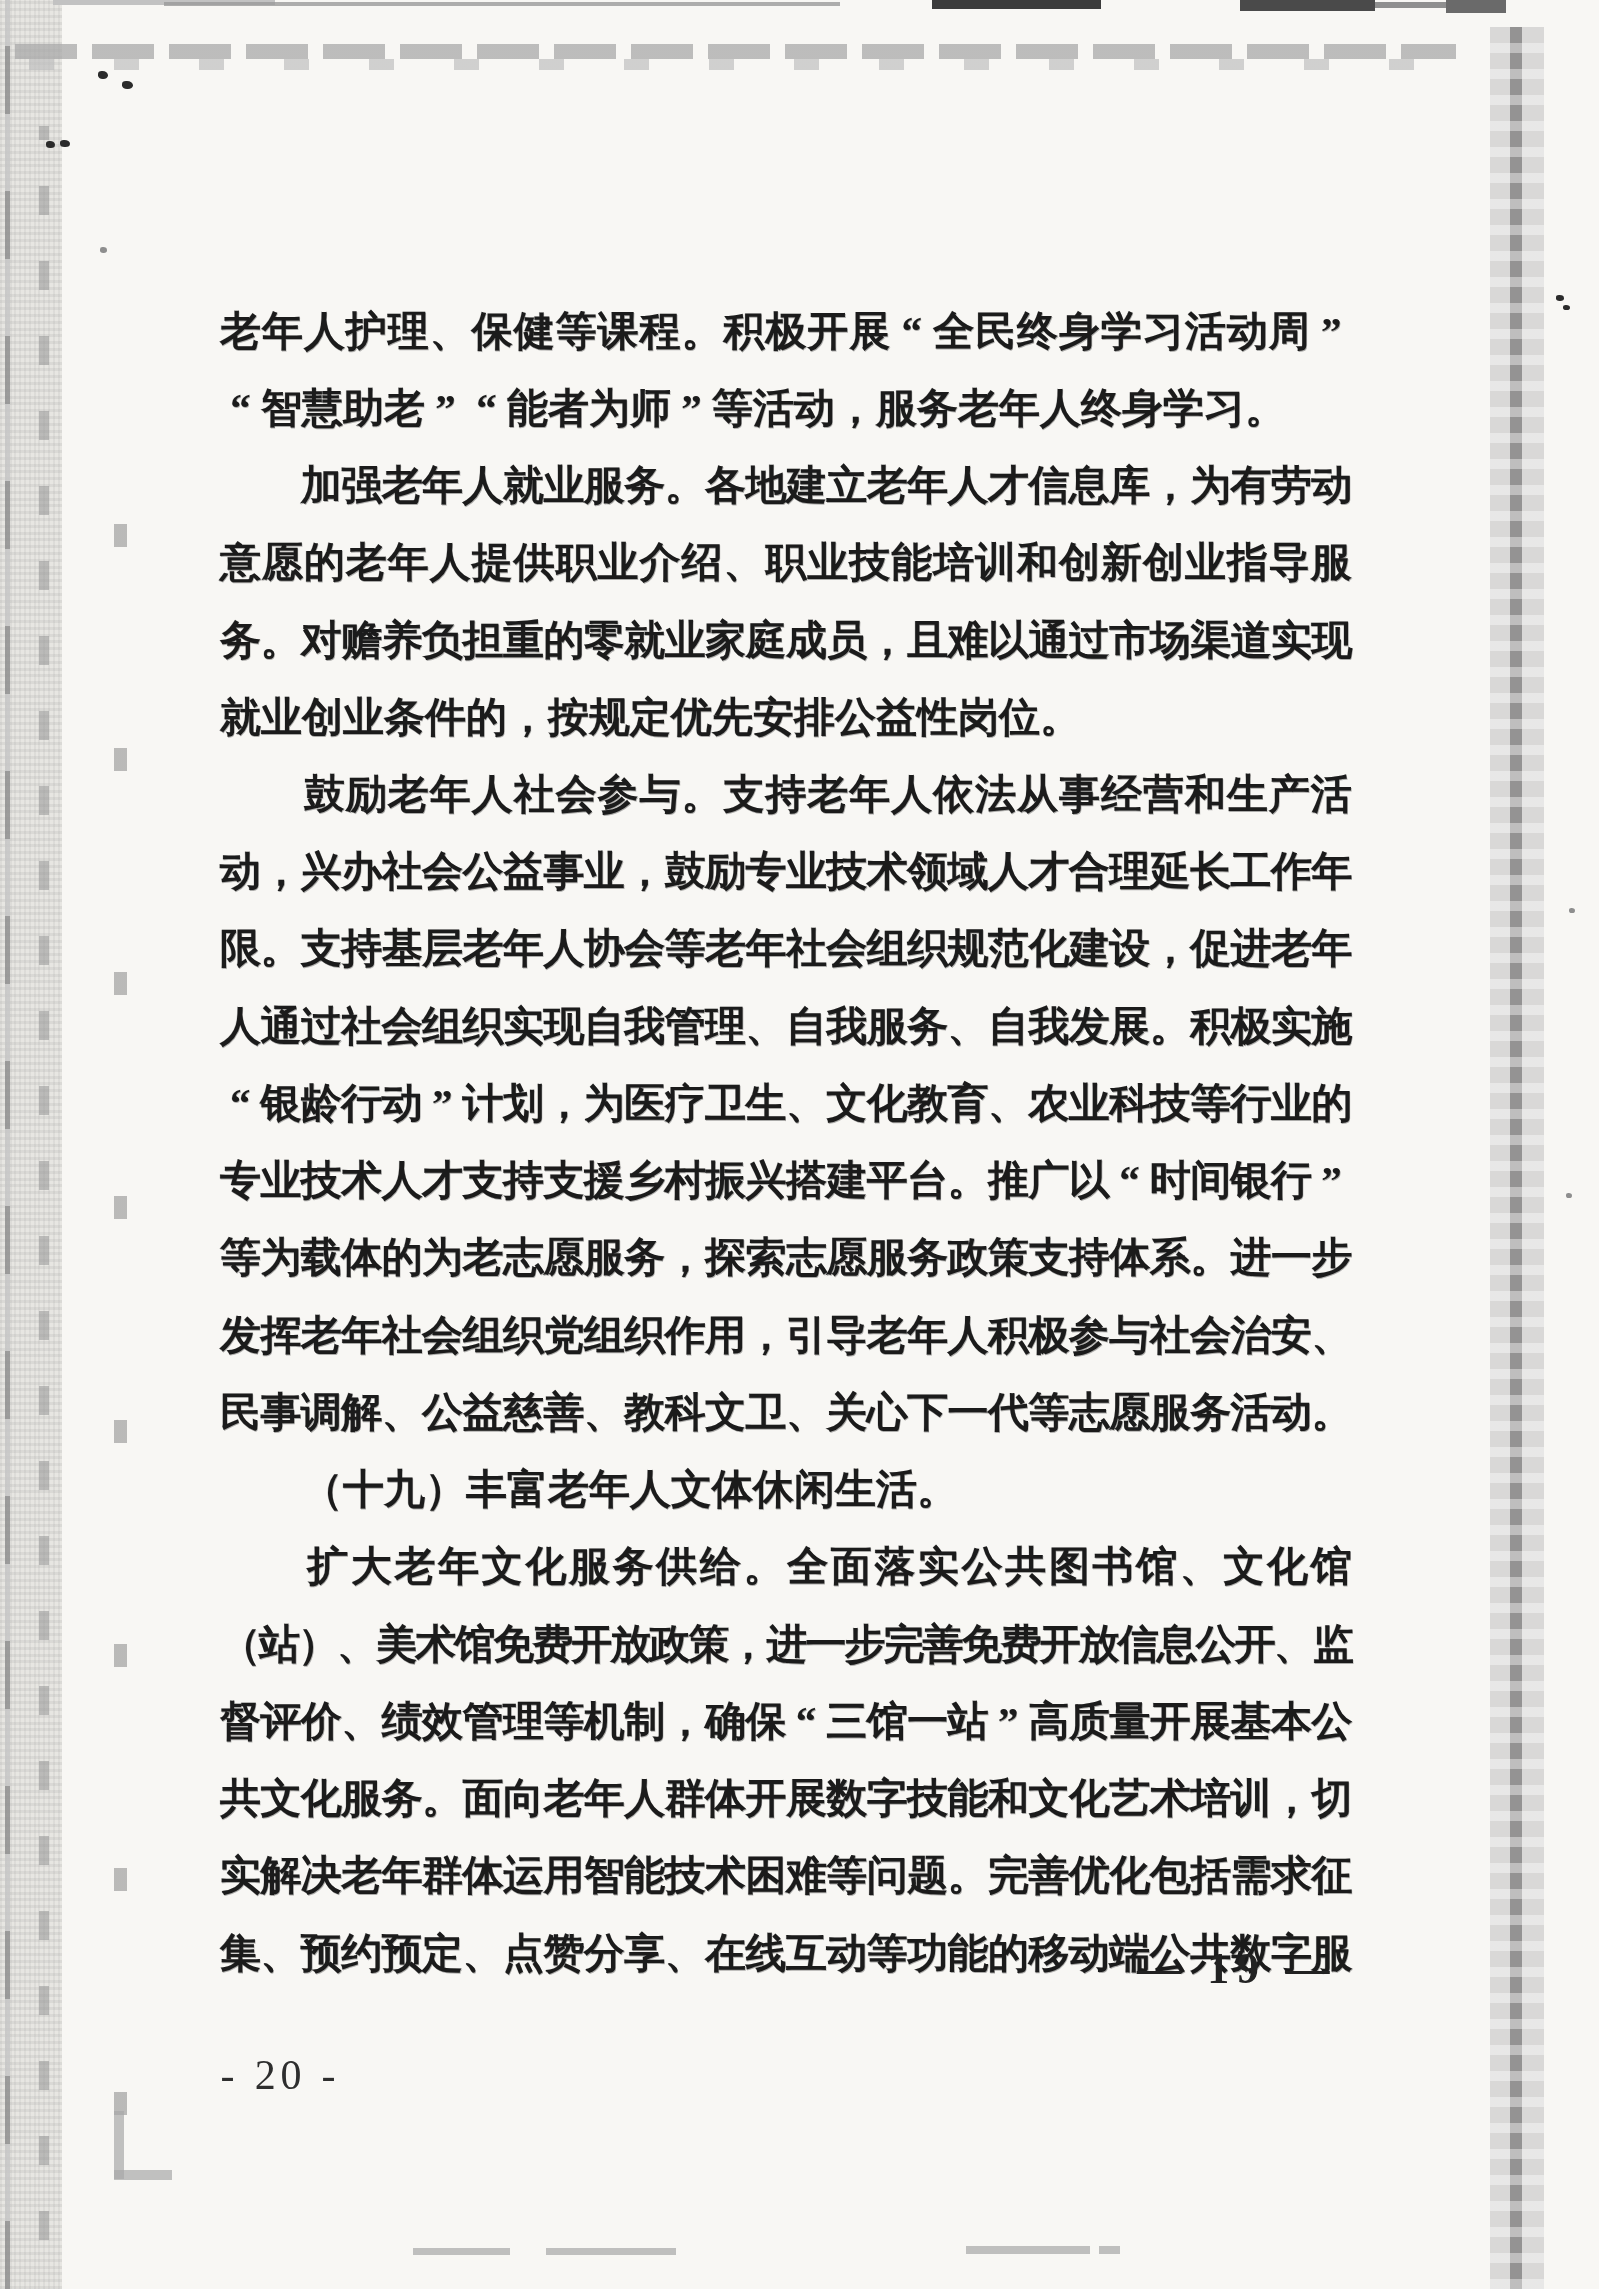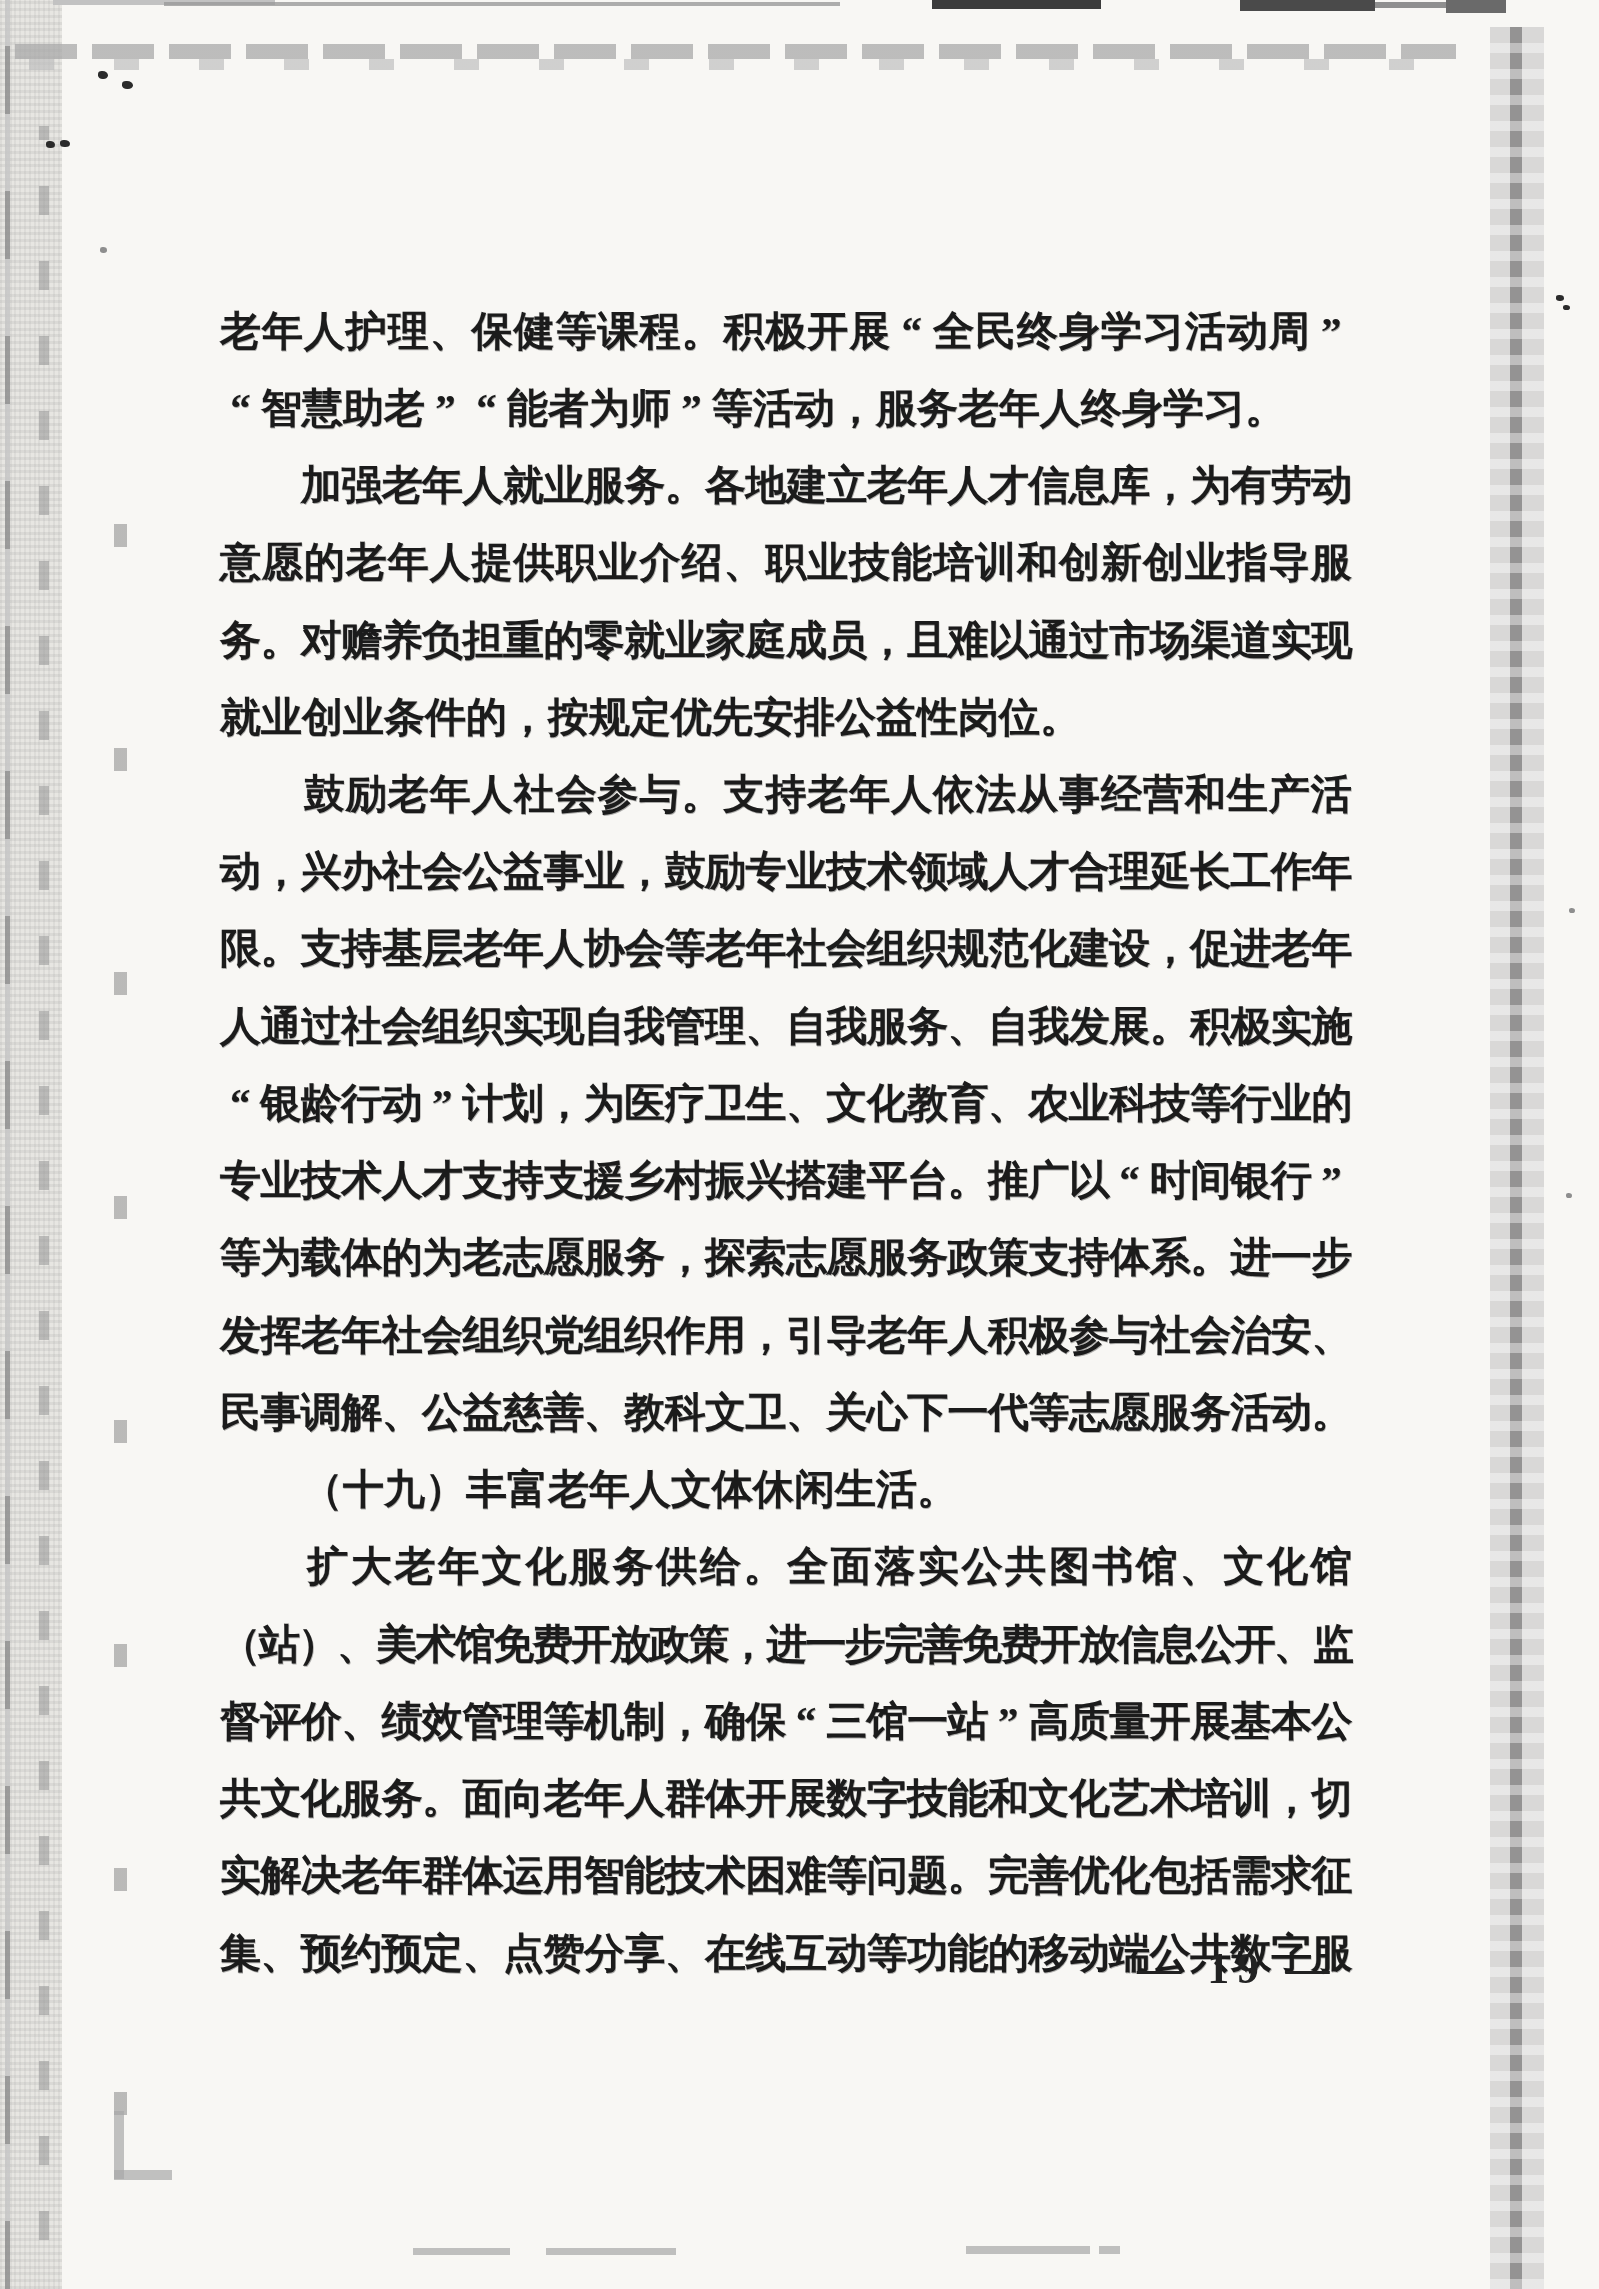--- a/index.html
+++ b/index.html
@@ -719,15 +719,16 @@
       <span class="ch">动</span>
       <span class="ch">端</span>
       <span class="ch">公</span>
       <span class="ch">共</span>
       <span class="ch">数</span>
       <span class="ch">字</span>
       <span class="ch">服</span>
     </div>
 
   <div class="pn pn-right">— 19 —</div>
+  <div class="pn pn-left">- 20 -</div>
 
 </div>
 
 
 </body></html>

